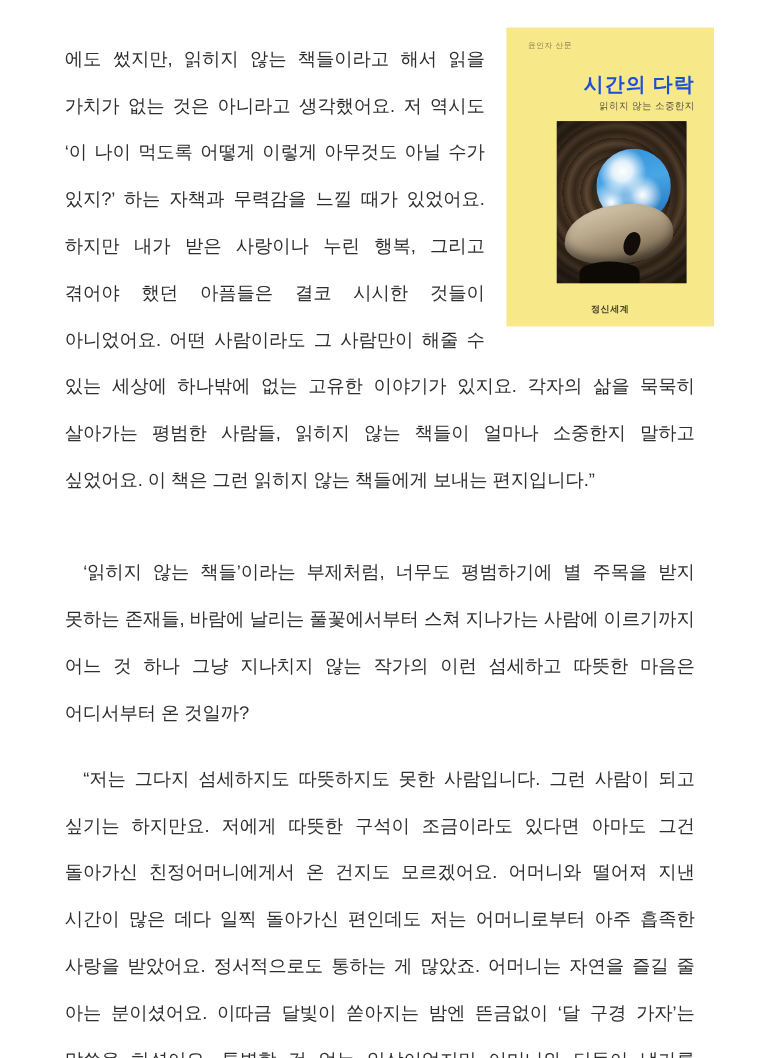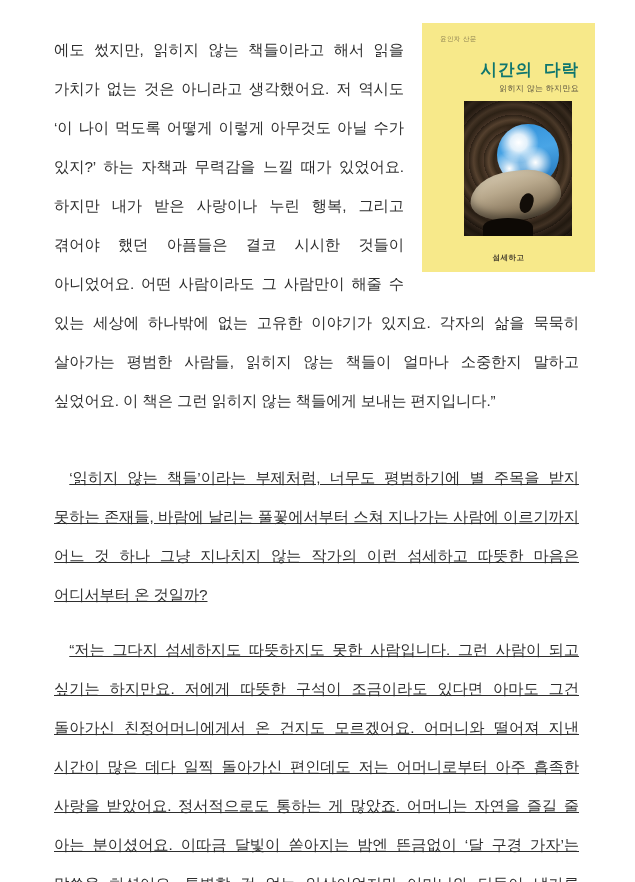--- a/index.html
+++ b/index.html
@@ -40,24 +40,24 @@
   .book-author {
     font-size: 6.5px;
     letter-spacing: 0.4px;
     color: #8d8152;
     margin: 0 0 0 6px;
     line-height: 1;
     white-space: nowrap;
   }
   .book-title {
     text-align: right;
-    font-family: Liberation Mono, monospace;
+    font-family: Liberation Serif, serif;
     font-size: 16.5px;
     font-weight: 700;
-    color: #0f766e;
+    color: #1d4ed8;
     letter-spacing: 1px;
     margin: 19px 4px 0 0;
     line-height: 1.1;
     white-space: nowrap;
   }
   .book-subtitle {
     text-align: right;
     font-size: 8px;
     color: #5c5540;
     letter-spacing: 0.3px;
@@ -150,39 +150,39 @@
   p.body-text {
     margin: 16px;
     font-size: 15.3px;
     line-height: 39px;
     text-align: justify;
     text-justify: inter-character;
     word-break: keep-all;
     letter-spacing: -0.1px;
     color: #2e2e2e;
   }
-  p.body-text.indent { text-indent: 1em; text-decoration: underline; }
+  p.body-text.indent { text-indent: 1em; }
   p.para-gap { margin-top: 38px; }
 </style>
 </head>
 <body>
 
 <article id="article">
 
   <figure class="book-figure">
     <div class="book-author">윤인자 산문</div>
     <div class="book-title">시간의 다락</div>
-    <div class="book-subtitle">읽히지 않는 하지만요</div>
+    <div class="book-subtitle">읽히지 않는 소중한지</div>
     <div class="book-photo">
       <div class="photo-inner"></div>
       <div class="photo-sky"></div>
       <div class="photo-ledge"></div>
       <div class="photo-hole"></div>
       <div class="photo-dark-bottom"></div>
     </div>
-    <div class="book-publisher">섬세하고</div>
+    <div class="book-publisher">정신세계</div>
   </figure>
 
   <p class="body-text">에도 썼지만, 읽히지 않는 책들이라고 해서 읽을 가치가 없는 것은 아니라고 생각했어요. 저 역시도 ‘이 나이 먹도록 어떻게 이렇게 아무것도 아닐 수가 있지?’ 하는 자책과 무력감을 느낄 때가 있었어요. 하지만 내가 받은 사랑이나 누린 행복, 그리고 겪어야 했던 아픔들은 결코 시시한 것들이 아니었어요. 어떤 사람이라도 그 사람만이 해줄 수 있는 세상에 하나밖에 없는 고유한 이야기가 있지요. 각자의 삶을 묵묵히 살아가는 평범한 사람들, 읽히지 않는 책들이 얼마나 소중한지 말하고 싶었어요. 이 책은 그런 읽히지 않는 책들에게 보내는 편지입니다.”</p>
   <p class="body-text indent para-gap">‘읽히지 않는 책들’이라는 부제처럼, 너무도 평범하기에 별 주목을 받지 못하는 존재들, 바람에 날리는 풀꽃에서부터 스쳐 지나가는 사람에 이르기까지 어느 것 하나 그냥 지나치지 않는 작가의 이런 섬세하고 따뜻한 마음은 어디서부터 온 것일까?</p>
   <p class="body-text indent">“저는 그다지 섬세하지도 따뜻하지도 못한 사람입니다. 그런 사람이 되고 싶기는 하지만요. 저에게 따뜻한 구석이 조금이라도 있다면 아마도 그건 돌아가신 친정어머니에게서 온 건지도 모르겠어요. 어머니와 떨어져 지낸 시간이 많은 데다 일찍 돌아가신 편인데도 저는 어머니로부터 아주 흡족한 사랑을 받았어요. 정서적으로도 통하는 게 많았죠. 어머니는 자연을 즐길 줄 아는 분이셨어요. 이따금 달빛이 쏟아지는 밤엔 뜬금없이 ‘달 구경 가자’는 말씀을 하셨어요. 특별할 것 없는 일상이었지만 어머니와 단둘이 냇가를 산책하면서 달을 바라보던 기억은 소설의 한 장면처럼 제 머릿속에 깊이 새겨져 있죠.</p>
 
 </article>
 
 </body></html>

